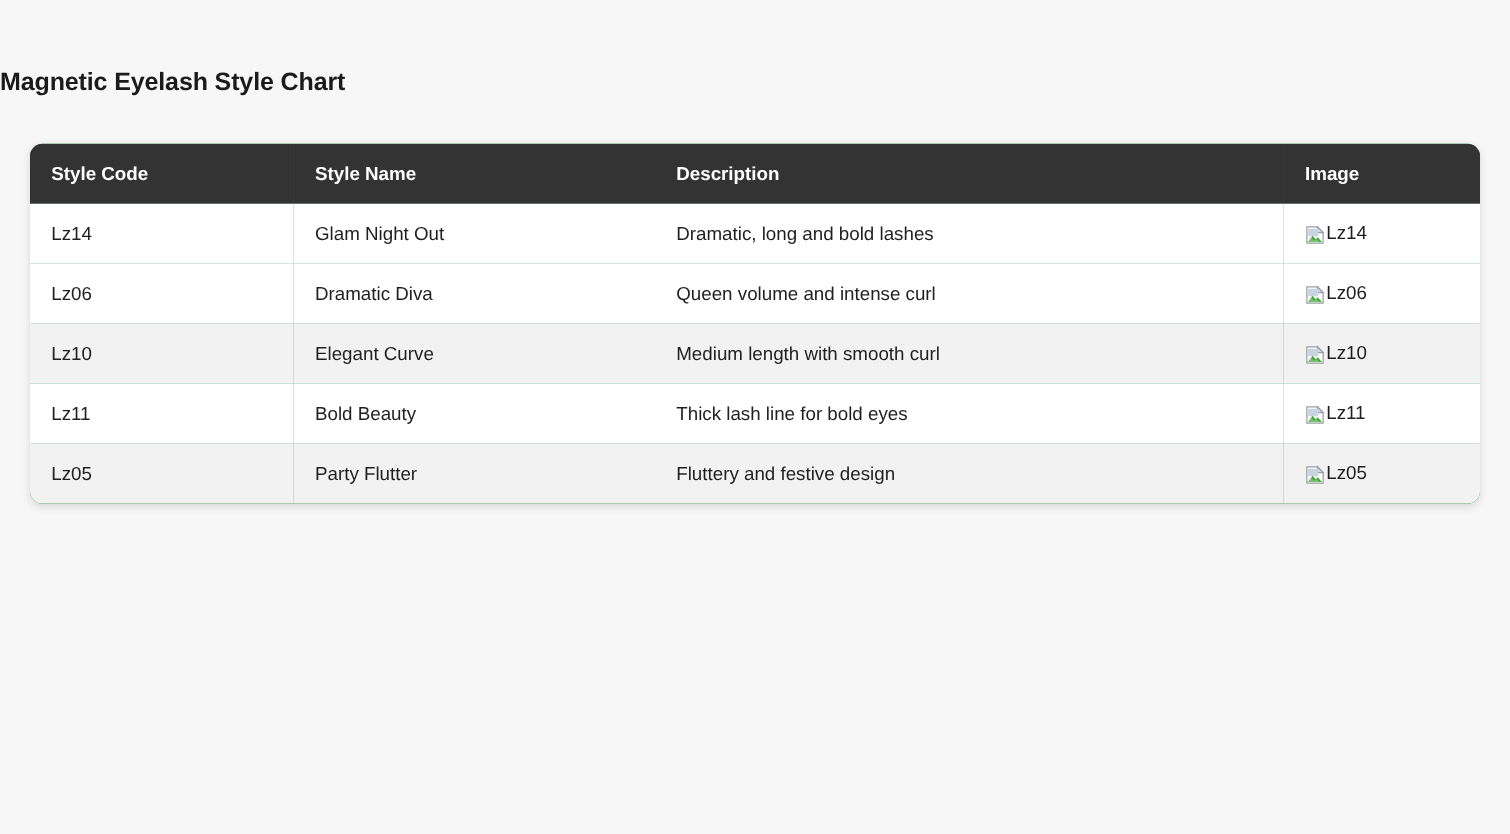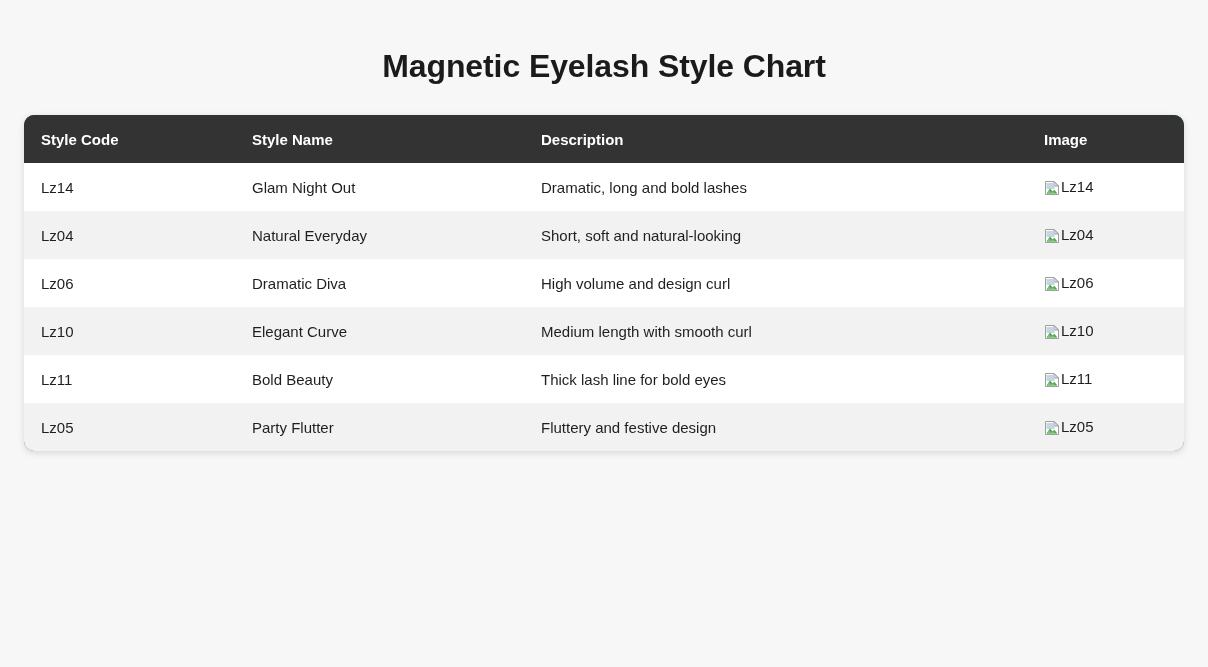--- a/index.html
+++ b/index.html
@@ -21,22 +21,22 @@
     height: 667px;
     position: relative;
   }
   .page-title {
     margin: 0;
     padding: 0;
     position: absolute;
     left: 0;
     top: 47px;
     width: 1208px;
-    text-align: center;
-    font-size: 32px;
+    text-align: left;
+    font-size: 20px;
     line-height: 38px;
     font-weight: bold;
     color: #1b1b1b;
     letter-spacing: -0.1px;
   }
   .table-card {
     position: absolute;
     left: 24px;
     top: 115px;
     width: 1160px;
@@ -144,50 +144,27 @@
 
             <path d="M2.5 13.5 L6 8.5 L8.6 11.4 L10.2 9.8 L13.5 13.5 Z" fill="#4aa544"></path>
             <path d="M2.5 13.5 L5.2 10.2 L7.3 12.6 L9 11.2 L11.6 13.5 Z" fill="#79c36f"></path>
           </svg>
         </span>
         <span class="img-alt-text">Lz14</span>
       </span>
     </td>
   </tr>
 
-  <tr class="row-even">
-    <td>Lz04</td>
-    <td>Natural Everyday</td>
-    <td>Short, soft and natural-looking</td>
-    <td>
-      <span class="img-cell-inner">
-        <span class="broken-img-icon">
-          <svg width="16" height="16" viewBox="0 0 16 16" xmlns="http://www.w3.org/2000/svg">
-
-            <path d="M1.5 1.5 H10 L14.5 6 V14.5 H1.5 Z" fill="#ffffff" stroke="#9aa0a6" stroke-width="1"></path>
-
-            <path d="M10 1.5 L14.5 6 H10 Z" fill="#d7dbe0" stroke="#9aa0a6" stroke-width="1"></path>
-
-            <rect x="2.5" y="3" width="8" height="6" fill="#c9d4e3"></rect>
-
-            <path d="M2.5 13.5 L6 8.5 L8.6 11.4 L10.2 9.8 L13.5 13.5 Z" fill="#4aa544"></path>
-            <path d="M2.5 13.5 L5.2 10.2 L7.3 12.6 L9 11.2 L11.6 13.5 Z" fill="#79c36f"></path>
-          </svg>
-        </span>
-        <span class="img-alt-text">Lz04</span>
-      </span>
-    </td>
-  </tr>
 
 
 
   <tr class="row-odd">
     <td>Lz06</td>
     <td>Dramatic Diva</td>
-    <td>High volume and design curl</td>
+    <td>Queen volume and intense curl</td>
     <td>
       <span class="img-cell-inner">
         <span class="broken-img-icon">
           <svg width="16" height="16" viewBox="0 0 16 16" xmlns="http://www.w3.org/2000/svg">
 
             <path d="M1.5 1.5 H10 L14.5 6 V14.5 H1.5 Z" fill="#ffffff" stroke="#9aa0a6" stroke-width="1"></path>
 
             <path d="M10 1.5 L14.5 6 H10 Z" fill="#d7dbe0" stroke="#9aa0a6" stroke-width="1"></path>
 
             <rect x="2.5" y="3" width="8" height="6" fill="#c9d4e3"></rect>

